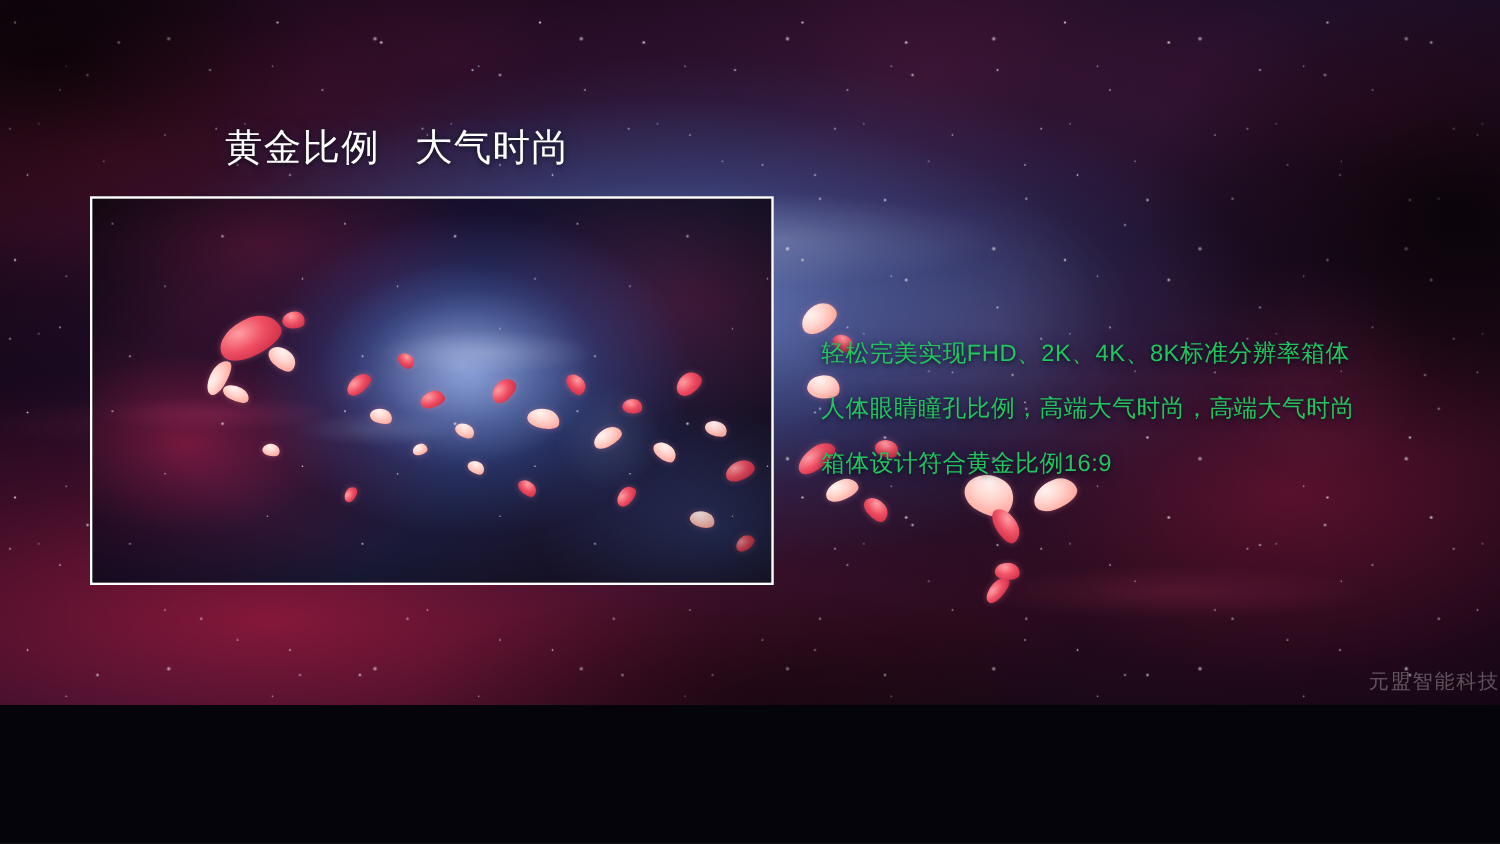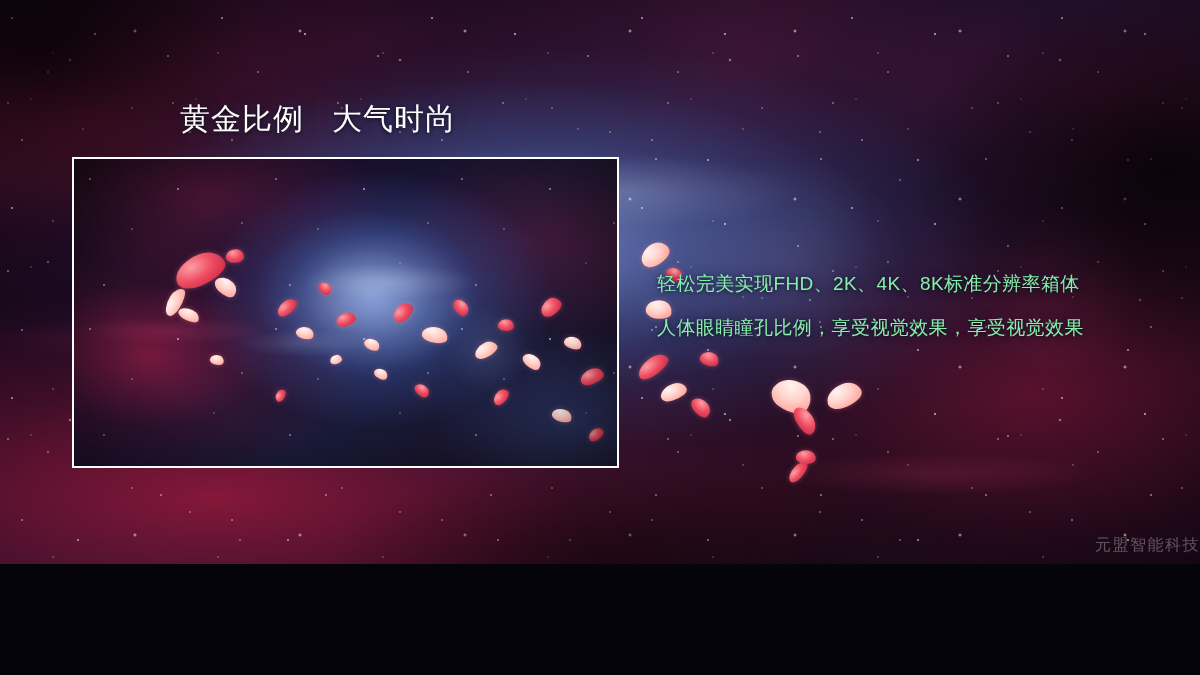--- a/index.html
+++ b/index.html
@@ -160,21 +160,21 @@
   }
 
   #body-copy {
     position:absolute;
     left:657px; top:262px;
     width:520px;
   }
   .body-line {
     font-size:19px;
     line-height:44px;
-    color:#86efac;
+    color:#22c55e;
     letter-spacing:.4px;
     white-space:nowrap;
     text-shadow:0 1px 4px rgba(0,0,0,.70), 0 0 10px rgba(30,40,90,.55);
   }
 
   #watermark {
     position:absolute;
     right:0px; bottom:8px;
     font-size:16px;
     letter-spacing:1.5px;
@@ -244,18 +244,19 @@
         <div class="petal pale" style="left: 136px; top: 196px; width: 14px; height: 10px; transform: rotate(18deg);"></div>
         <div class="petal deep" style="left: 200px; top: 232px; width: 13px; height: 9px; transform: rotate(-52deg);"></div>
       </div>
     <div class="ph-layer ph-vig"></div>
   </div>
 
   <div id="slide-title">黄金比例   大气时尚</div>
 
   <div id="body-copy">
     <div class="body-line">轻松完美实现FHD、2K、4K、8K标准分辨率箱体</div>
-    <div class="body-line">人体眼睛瞳孔比例，享受视觉效果，享受视觉效果</div>
+    <div class="body-line">人体眼睛瞳孔比例，高端大气时尚，高端大气时尚</div>
+    <div class="body-line">箱体设计符合黄金比例16:9</div>
   </div>
 
   <div id="watermark">元盟智能科技</div>
 
 </div>
 
 </body></html>

